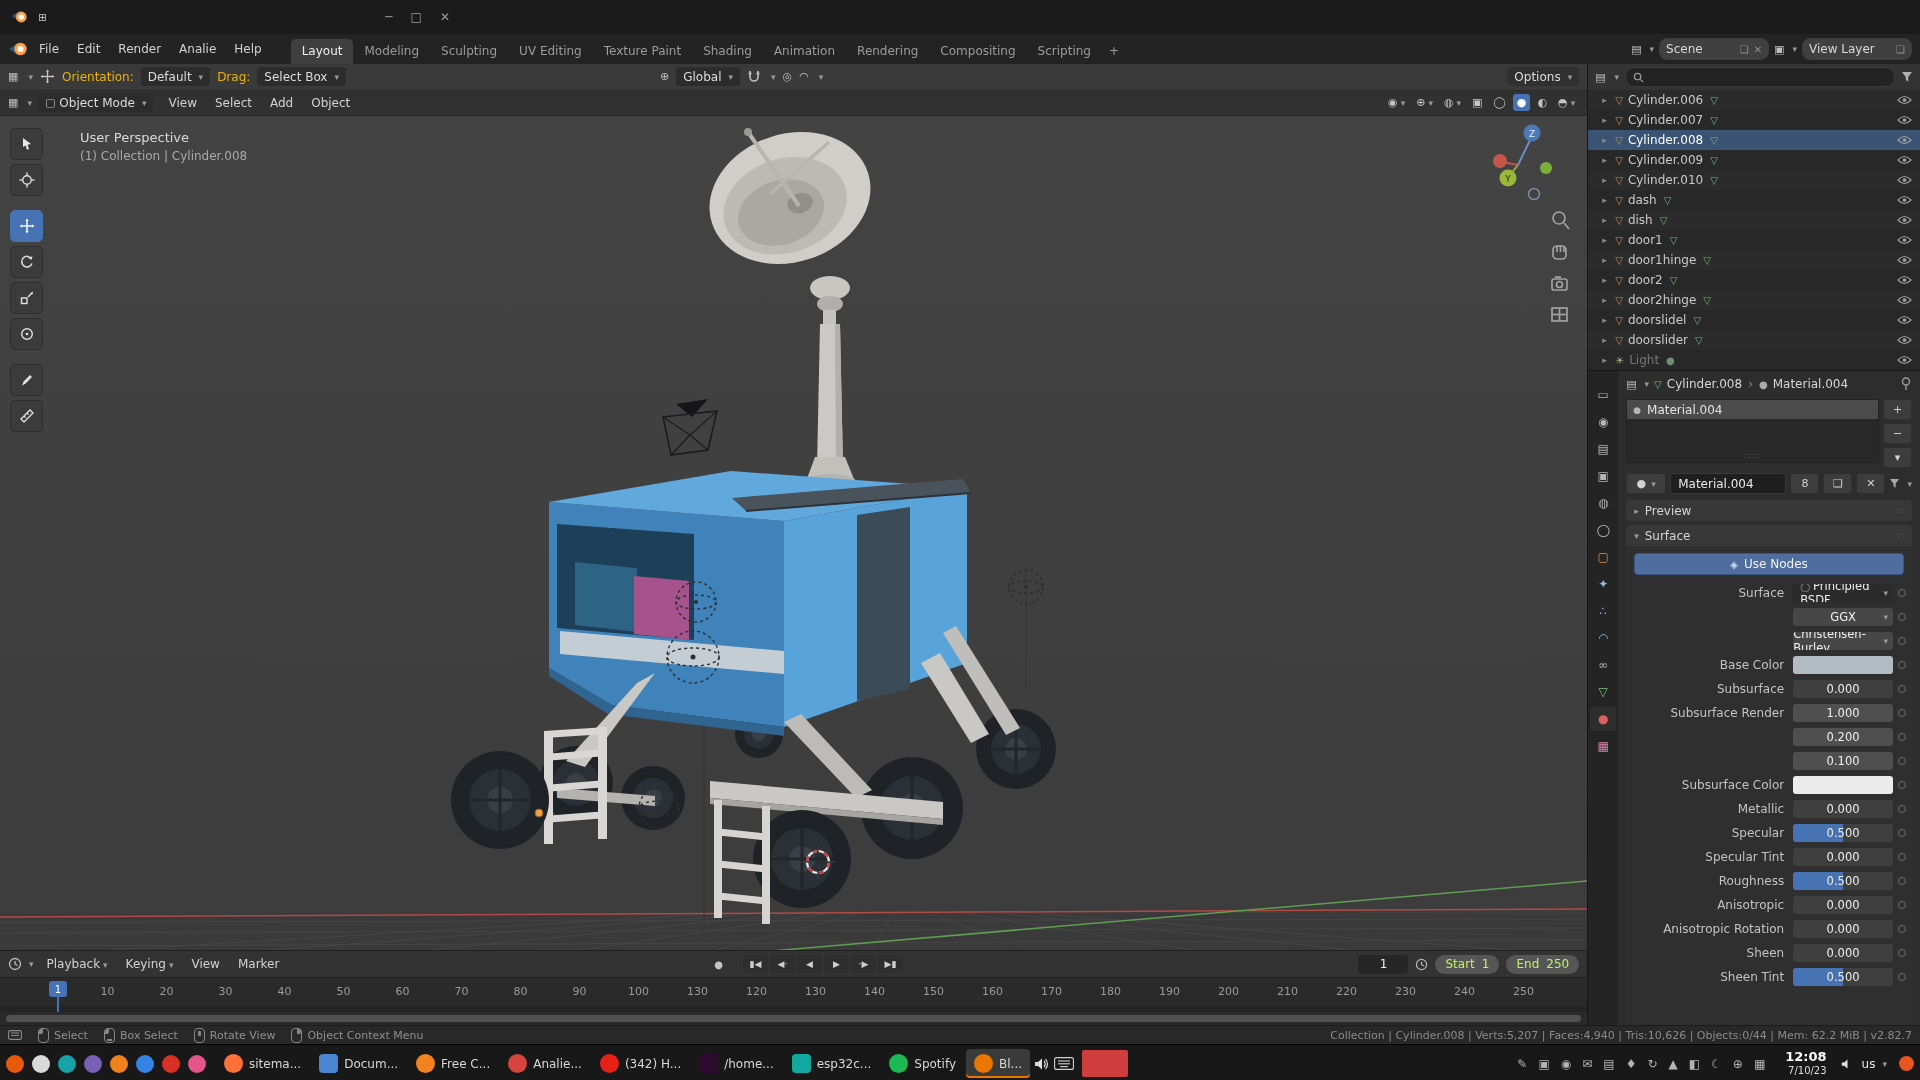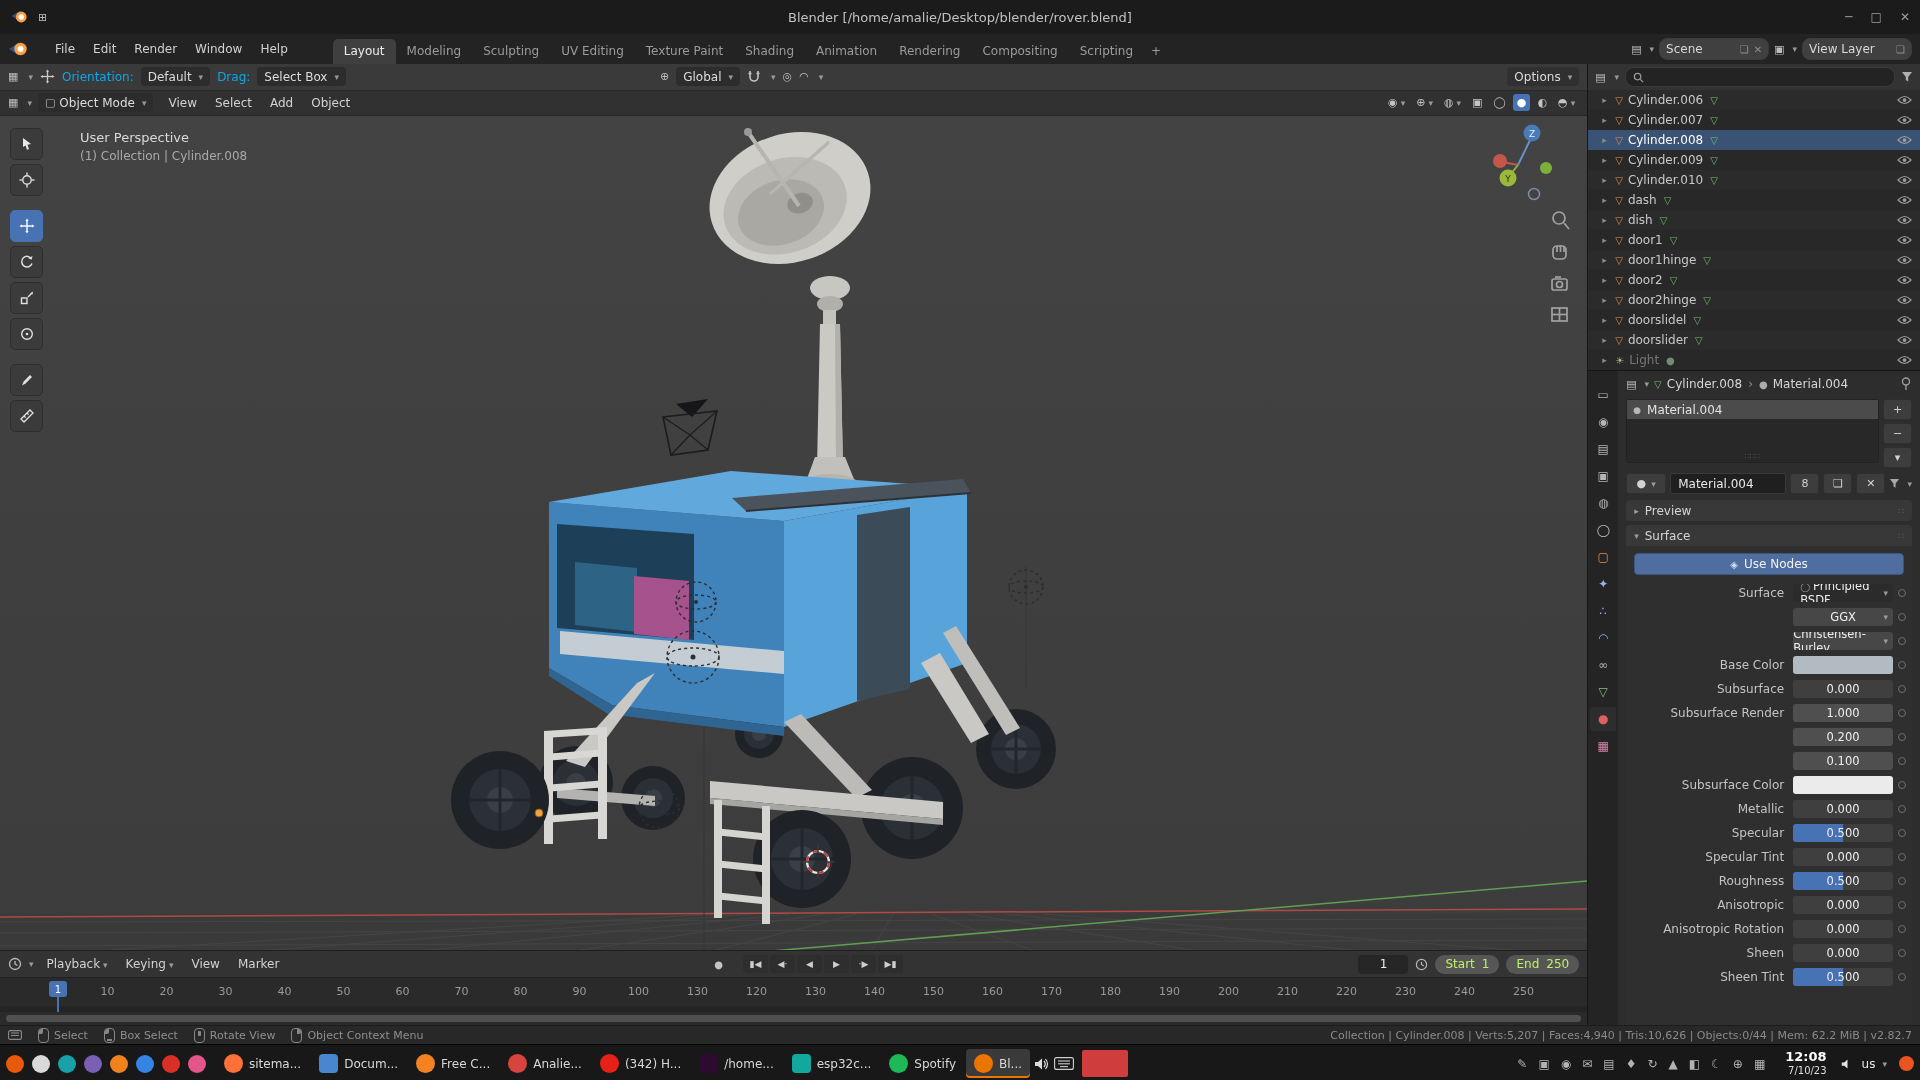--- a/index.html
+++ b/index.html
@@ -3,40 +3,40 @@
 <meta charset="utf-8">
 <style>
   html,body{margin:0;padding:0;width:1920px;height:1080px;overflow:hidden;background:#1d1d1d;
     font-family:"DejaVu Sans","Liberation Sans",sans-serif;font-size:12px;color:#c8c8c8;
     -webkit-font-smoothing:antialiased;user-select:none}
   .titlebar{height:34px;background:#1b1b1b;display:flex;align-items:center;padding:0 10px;color:#b8b8b8}
   .tb-left{display:flex;align-items:center;gap:10px;width:220px}
   .tb-title{flex:1;text-align:center;font-size:13px;color:#c2c2c2}
   .tb-controls{width:220px;display:flex;justify-content:flex-end;gap:18px;font-size:12px;color:#9d9d9d}
   .tb-controls span{cursor:default}
-  .topbar{height:30px;background:#232323;display:flex;align-items:center;padding:0 8px;gap:18px}
+  .topbar{height:30px;background:#232323;display:flex;align-items:center;padding:0 8px;gap:2px}
   .menus{display:flex;align-items:center}
   .menu-item{padding:4px 9px;color:#d2d2d2;border-radius:3px}
   .tabs{display:flex;align-items:flex-end;height:100%;margin-left:18px}
   .ws-tab{padding:5px 11px 6px;color:#9b9b9b;font-size:12px;border-radius:5px 5px 0 0}
   .ws-tab.active{background:#3f3f3f;color:#ececec}
   .ws-tab.plus{padding:5px 7px 6px}
   .tb-right{margin-left:auto;display:flex;align-items:center;gap:5px}
   .mini-ico{color:#bdbdbd;font-size:11px}
   .caret{color:#9a9a9a;font-size:9px;margin-left:3px}
   .id-pill{display:flex;align-items:center;gap:5px;background:#404040;border:1px solid #3c3c3c;
     border-radius:8px;height:20px;padding:0 6px;color:#d8d8d8;min-width:96px}
   .pill-x{color:#8f8f8f;font-size:10px;margin-left:auto}
   .pill-x2{color:#8f8f8f;font-size:10px}
   .main{display:flex;height:961px}
   .col-left{width:1588px;display:flex;flex-direction:column}
   .col-right{width:332px;border-left:1px solid #161616;display:flex;flex-direction:column;background:#272727}
   .toolsettings{height:26px;background:#3a3a3a;border-bottom:1px solid #2a2a2a;display:flex;
     align-items:center;padding:0 8px;gap:7px;position:relative}
-  .ts-label{color:#0ea5e9}
+  .ts-label{color:#eab308}
   .dd{display:flex;align-items:center;background:#2c2c2c;border-radius:4px;height:19px;
     padding:0 7px;color:#dcdcdc;gap:4px}
   .ts-center{position:absolute;left:660px;display:flex;align-items:center;gap:7px}
   .opt{margin-left:auto;background:#303030}
   .vheader{height:24px;background:#313131;border-bottom:1px solid #262626;display:flex;
     align-items:center;padding:0 8px;gap:6px}
   .vh-right{margin-left:auto;display:flex;align-items:center;gap:3px}
   .vh-ico{display:flex;align-items:center;padding:2px 4px;border-radius:3px;color:#c4c4c4;font-size:11px}
   .vh-ico.active{background:#4772b3;color:#fff}
   .c2{display:none}
@@ -178,42 +178,41 @@
 
 <div class="titlebar">
   <div class="tb-left">
     <svg width="18" height="18" viewBox="0 0 20 20">
       <path d="M2,9 L11,3 L11,15 Z" fill="#265787"></path>
       <circle cx="12.5" cy="10" r="6" fill="#ff9f3f"></circle>
       <circle cx="12.5" cy="10" r="3" fill="#ffffff"></circle>
     </svg>
     <span class="mini-ico">⊞</span>
   </div>
-  <div class="tb-title">Blender [/home/amalie/Desktop/blender/rover.blend]</div>
   <div class="tb-controls">
     <span>─</span>
     <span>□</span>
     <span>✕</span>
   </div>
 </div>
 
 <div class="topbar">
   <svg width="20" height="20" viewBox="0 0 20 20">
     <path d="M1,10 L11,3.5 L11,16.5 Z" fill="#265787"></path>
     <circle cx="12.5" cy="10" r="6.2" fill="#ff9f3f"></circle>
     <circle cx="12.5" cy="10" r="3" fill="#ffffff"></circle>
   </svg>
   <div class="menus">
     <span class="menu-item">File</span>
 
     <span class="menu-item">Edit</span>
 
     <span class="menu-item">Render</span>
 
-    <span class="menu-item">Window</span>
+    <span class="menu-item">Analie</span>
 
     <span class="menu-item">Help</span>
   </div>
   <div class="tabs">
     <span class="ws-tab active">Layout</span>
 
     <span class="ws-tab">Modeling</span>
 
     <span class="ws-tab">Sculpting</span>
 

